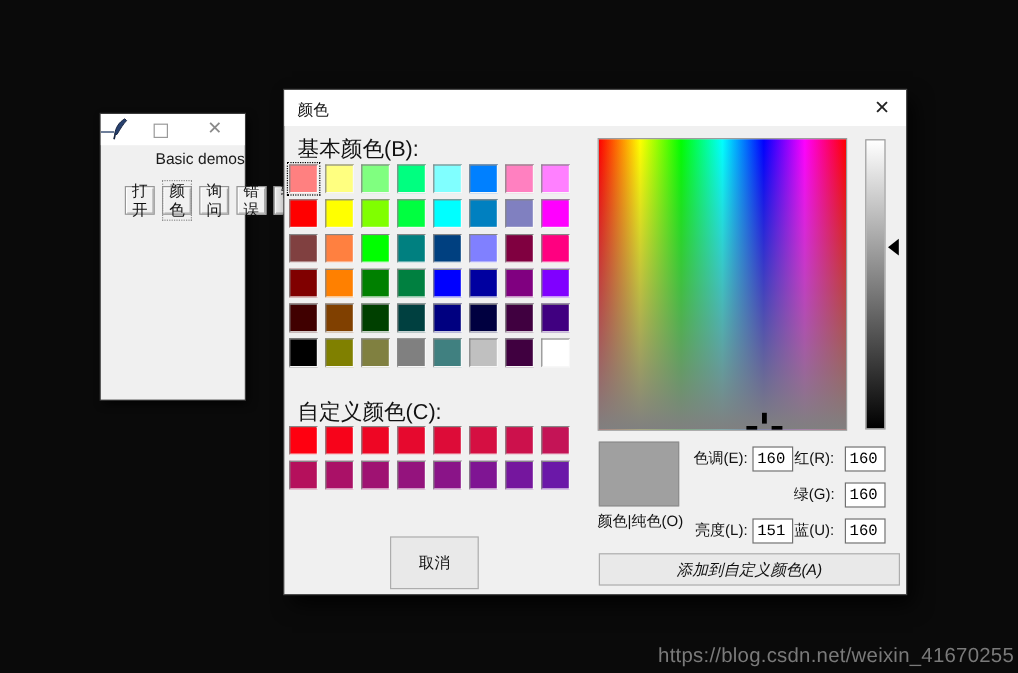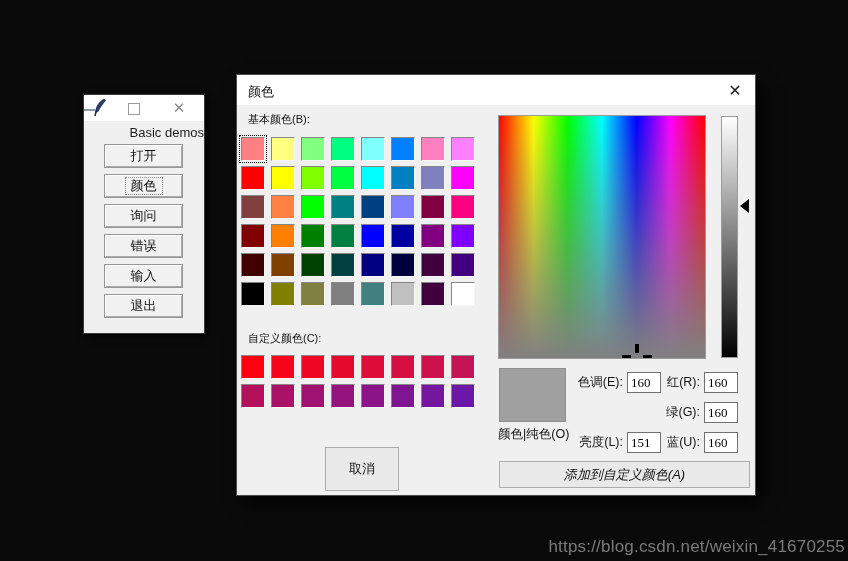--- a/index.html
+++ b/index.html
@@ -24,22 +24,22 @@
   }
   .demo-close{
     position:absolute;left:86px;top:4px;width:18px;height:18px;
     color:#8a8a8a;font-size:15px;line-height:18px;text-align:center;
   }
   .demo-label{
     position:absolute;left:0;top:30px;width:100%;text-align:right;
     font-size:13px;color:#1c1c1c;
   }
   .demo-buttons{
-    position:absolute;left:20px;top:49px;width:79px;
-    display:flex;flex-direction:column;gap:6px;
+    position:absolute;left:20px;top:60px;width:79px;
+    display:flex;gap:6px;
   }
   .tk-btn{
     height:22px;background:#f1f1f1;border:1px solid #969696;
     box-shadow:inset 1px 1px 0 #ffffff, inset -1px -1px 0 #ababab;
     display:flex;align-items:center;justify-content:center;
     font-size:13px;color:#111;
   }
   .tk-btn span{padding:0 5px;line-height:16px;}
   .tk-btn span.btn-focus{outline:1px dotted #8c8c8c;}
   
@@ -50,21 +50,21 @@
   .dialog-titlebar{
     position:absolute;left:0;top:0;width:100%;height:30px;background:#ffffff;
   }
   .dialog-title{
     position:absolute;left:11px;top:8px;font-size:13px;color:#111;
   }
   .dialog-close{
     position:absolute;right:9px;top:5px;width:22px;height:22px;
     font-size:16px;line-height:22px;text-align:center;color:#222;font-weight:300;
   }
-  .section-label{position:absolute;font-size:11px;color:#111;}
+  .section-label{position:absolute;font-size:18px;color:#111;}
   .lbl-basic{left:11px;top:37px;}
   .lbl-custom{left:11px;top:256px;}
   .grid{
     position:absolute;display:flex;flex-wrap:wrap;
     column-gap:6px;row-gap:5px;width:234px;
   }
   .grid-basic{left:4px;top:62px;}
   .grid-custom{left:4px;top:280px;}
   .swatch{
     width:22px;height:22px;border:1px solid;
@@ -112,24 +112,24 @@
   }
   
   .preview{
     position:absolute;left:262px;top:293px;width:65px;height:52px;
     border:1px solid #8e8e8e;
   }
   .preview-label{position:absolute;left:261px;top:351px;font-size:12.5px;color:#111;}
   .field-row{position:absolute;display:flex;align-items:center;height:23px;}
   .field-label{font-size:12.5px;color:#111;text-align:right;padding-right:4px;}
   .fl-wide{width:85px;}
-  .fl-narrow{width:43px;}
+  .fl-narrow{width:43px;text-align:center;}
   .field-input{
     width:26px;height:19px;border:1px solid #707070;background:#fff;
-    font-size:13px;color:#000;padding:0 3px;font-family:Liberation Serif, serif;
+    font-size:13px;color:#000;padding:0 3px;font-family:Liberation Mono, monospace;
   }
   .row-hue{left:301px;top:296px;} .row-red{left:420px;top:296px;}
   .row-sat{left:301px;top:326px;} .row-green{left:420px;top:326px;}
   .row-lum{left:301px;top:356px;} .row-blue{left:420px;top:356px;}
   
   .watermark{
     position:absolute;right:3px;bottom:4px;font-size:17px;color:#7a7a7a;
     letter-spacing:.2px;
   }
 </style>

